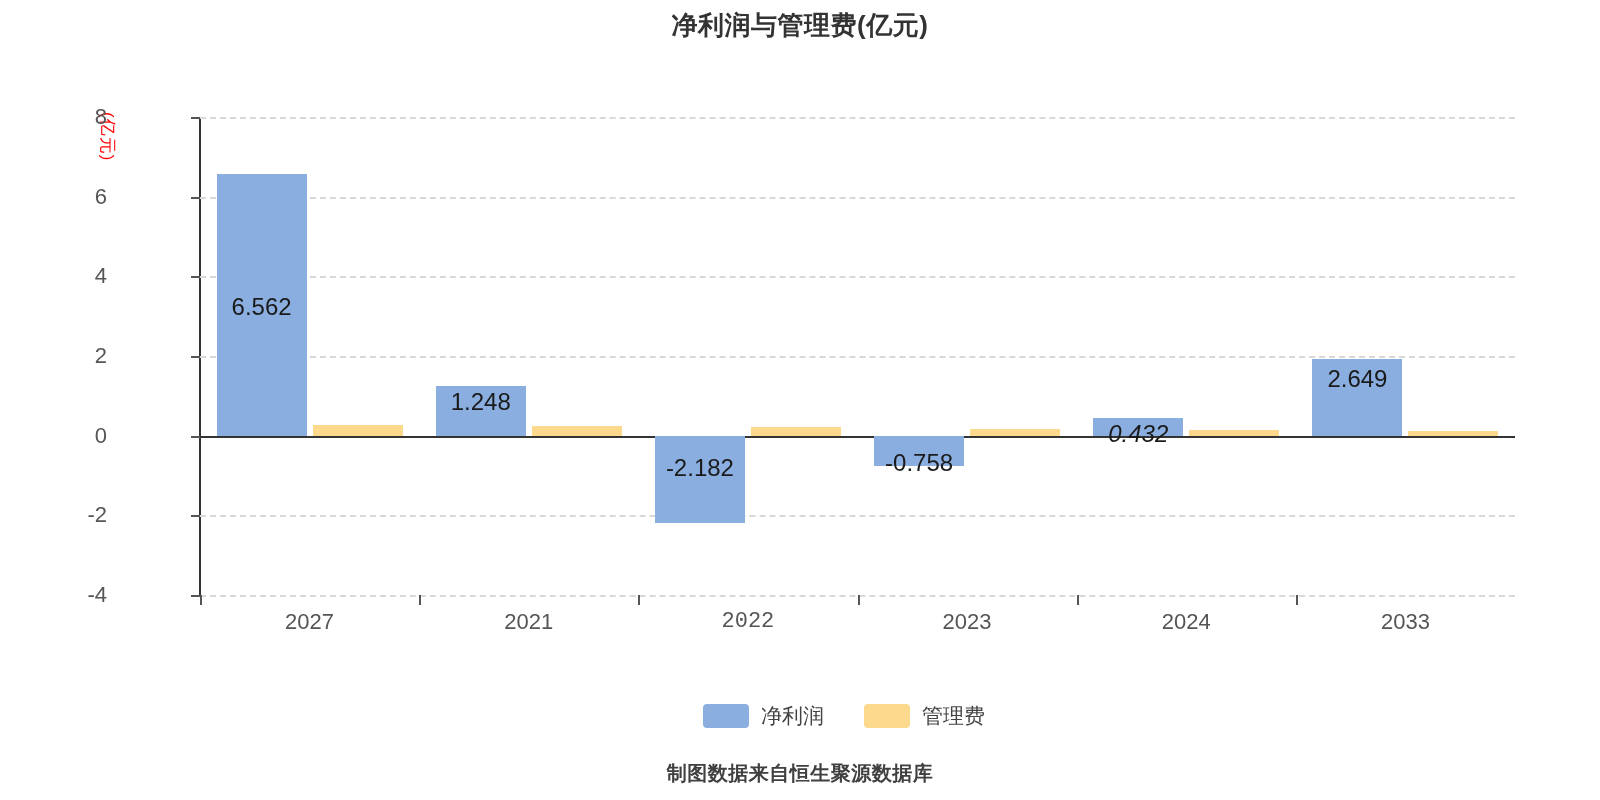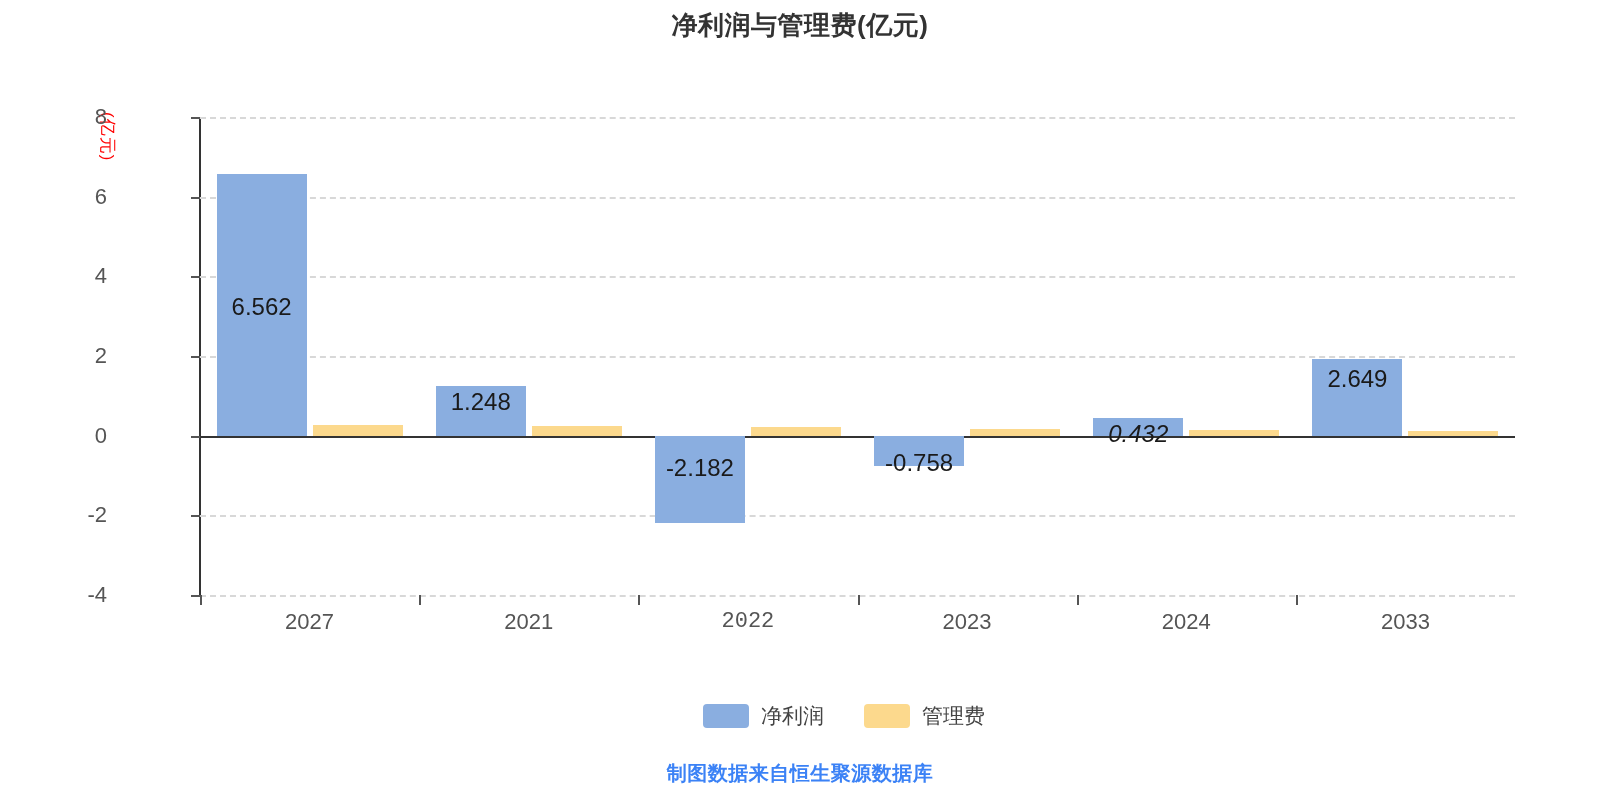--- a/index.html
+++ b/index.html
@@ -145,21 +145,21 @@
     color: #444444;
   }
   .footer-note {
     position: absolute;
     left: 0;
     top: 760px;
     width: 1600px;
     text-align: center;
     font-size: 20px;
     font-weight: bold;
-    color: #3b82f6;
+    color: #404040;
     letter-spacing: 0.5px;
   }
 </style>
 </head>
 <body>
 
 <div id="chart-root">
 
   <div class="chart-title">净利润与管理费(亿元)</div>
 

